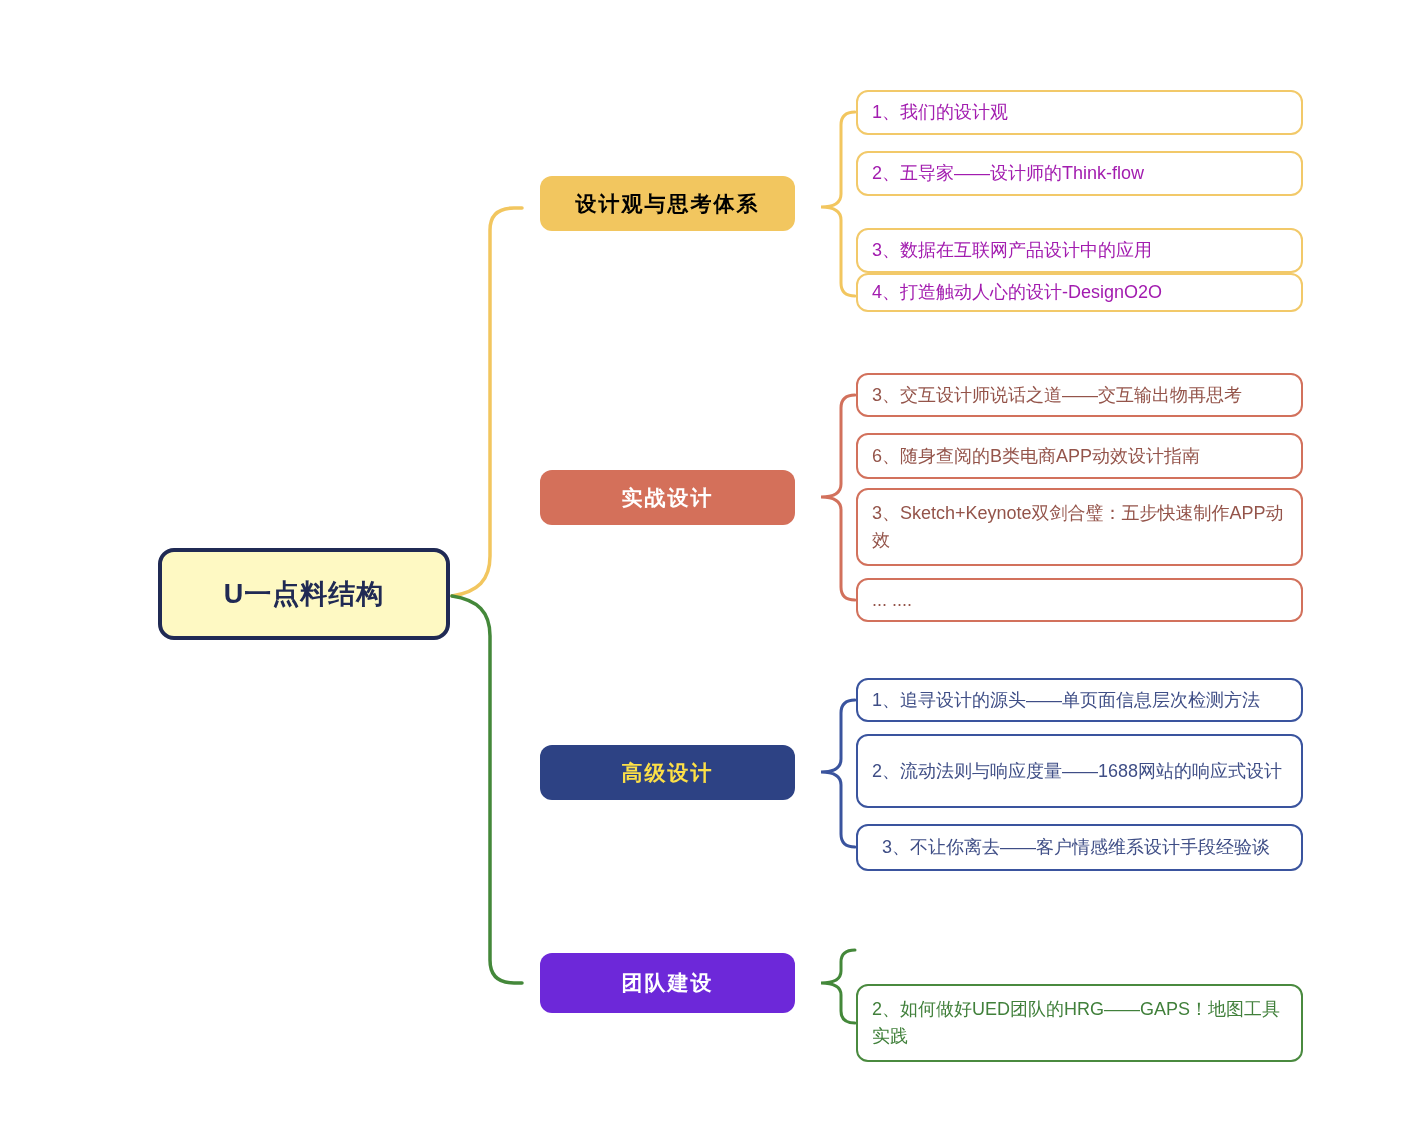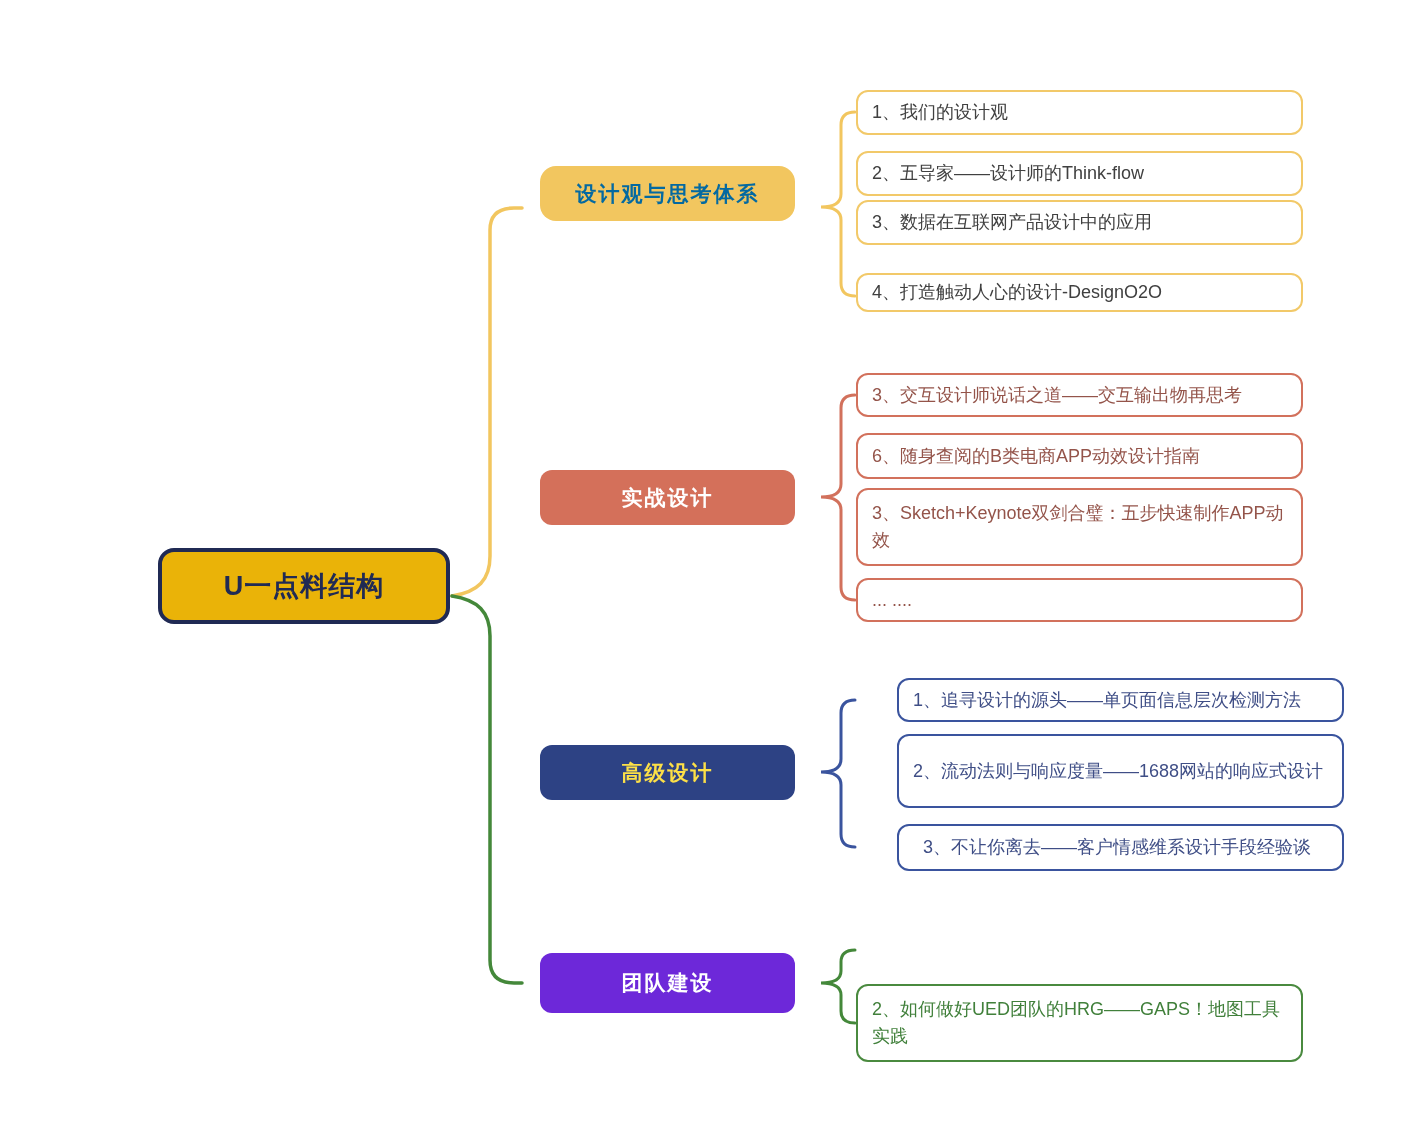--- a/index.html
+++ b/index.html
@@ -6,40 +6,40 @@
   .canvas{
     position:relative;
     width:1424px;height:1148px;
     background:#ffffff;
     font-family:"Liberation Sans","DejaVu Sans",sans-serif;
     overflow:hidden;
   }
   svg.links{position:absolute;left:0;top:0;width:1424px;height:1148px;pointer-events:none;}
   .node{position:absolute;box-sizing:border-box;display:flex;align-items:center;}
   .root{
-    left:158px;top:548px;width:292px;height:76px;
-    border:4px solid #202A54;border-radius:16px;background:#eab308;
+    left:158px;top:548px;width:292px;height:92px;
+    border:4px solid #202A54;border-radius:16px;background:#fef9c3;
     justify-content:center;
     font-size:27px;font-weight:bold;color:#202A54;letter-spacing:1px;
   }
   .branch{
     left:540px;width:255px;height:55px;border-radius:12px;
     justify-content:center;font-size:21px;font-weight:bold;letter-spacing:2px;
   }
-  .branch.yellow{top:166px;background:#F2C65F;color:#0369a1;border-radius:16px;}
+  .branch.yellow{top:176px;background:#F2C65F;color:#000000;}
   .branch.red{top:470px;background:#D4705A;color:#ffffff;}
   .branch.blue{top:745px;background:#2D4284;color:#fde047;}
   .branch.green{top:953px;height:60px;background:#6d28d9;color:#ffffff;}
   .child{
     left:856px;width:447px;background:#fff;border-radius:12px;
     font-size:18px;line-height:1.5;padding:2px 14px;font-weight:500;
   }
-  .child.yellow{border:2.5px solid #F2C969;color:#404040;}
+  .child.yellow{border:2.5px solid #F2C969;color:#a21caf;}
   .child.red{border:2.5px solid #D2715C;color:#94544A;}
-  .child.blue{border:2.5px solid #3A549E;color:#3F4E86;margin-left:41px;}
+  .child.blue{border:2.5px solid #3A549E;color:#3F4E86;}
   .child.green{border:2.5px solid #4A8A3F;color:#41803B;}
 </style>
 </head>
 <body>
 
 <div class="canvas">
 
   <svg class="links">
 
     <path d="M 452 596 C 478 592 490 580 490 556 L 490 230 Q 490 208 514 208 L 522 208" fill="none" stroke-width="3.5" stroke-linecap="round" stroke="#F2C65F"></path>
@@ -57,21 +57,21 @@
 
   <div class="node root">U一点料结构</div>
 
   <div class="node branch yellow">设计观与思考体系</div>
   <div class="node branch red">实战设计</div>
   <div class="node branch blue">高级设计</div>
   <div class="node branch green">团队建设</div>
 
   <div class="node child yellow" style="top:90px;height:45px;">1、我们的设计观</div>
   <div class="node child yellow" style="top:151px;height:45px;">2、五导家——设计师的Think-flow</div>
-  <div class="node child yellow" style="top:200px;height:45px;">3、数据在互联网产品设计中的应用</div>
+  <div class="node child yellow" style="top:228px;height:45px;">3、数据在互联网产品设计中的应用</div>
   <div class="node child yellow" style="top:273px;height:39px;">4、打造触动人心的设计-DesignO2O</div>
 
   <div class="node child red" style="top:373px;height:44px;">3、交互设计师说话之道——交互输出物再思考</div>
   <div class="node child red" style="top:433px;height:46px;">6、随身查阅的B类电商APP动效设计指南</div>
   <div class="node child red" style="top:488px;height:78px;">3、Sketch+Keynote双剑合璧：五步快速制作APP动效</div>
   <div class="node child red" style="top:578px;height:44px;">... ....</div>
 
   <div class="node child blue" style="top:678px;height:44px;">1、追寻设计的源头——单页面信息层次检测方法</div>
   <div class="node child blue" style="top:734px;height:74px;">2、流动法则与响应度量——1688网站的响应式设计</div>
   <div class="node child blue" style="top:824px;height:47px;padding-left:24px;">3、不让你离去——客户情感维系设计手段经验谈</div>

